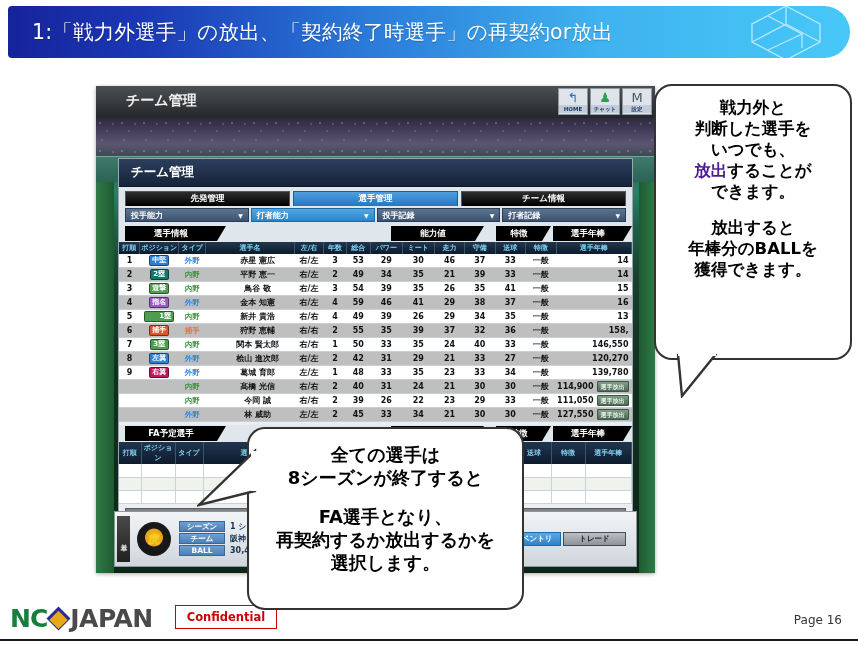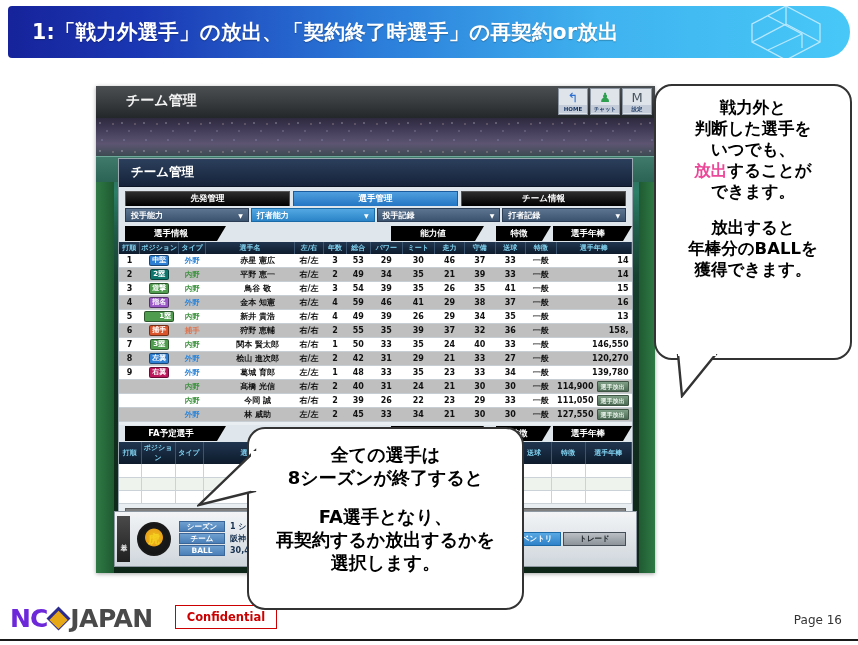--- a/index.html
+++ b/index.html
@@ -15,21 +15,21 @@
   
   .title-banner {
     position:absolute; left:8px; top:6px; width:842px; height:52px;
     background: linear-gradient(to right, #16239a 0%, #1b38b4 16%, #2a79d8 42%, #3fb2ef 70%, #47c8f7 100%);
     border-radius: 4px 26px 26px 4px;
     overflow:hidden;
   }
   .title-banner .deco { position:absolute; right:6px; top:-4px; width:116px; height:60px; opacity:.95; }
   .title-text {
     position:absolute; left:24px; top:50%; transform:translateY(-50%);
-    color:#ffffff; font-size:20.5px; font-weight:bold; letter-spacing:.2px;
+    color:#ffffff; font-size:20.5px; font-weight:normal; letter-spacing:.2px;
     white-space:nowrap; text-shadow:0 1px 1px rgba(0,0,0,.25);
   }
 
   
   .game-shot {
     position:absolute; left:96px; top:86px; width:559px; height:487px;
     background:#0d1b16; overflow:hidden;
     box-shadow: 0 1px 4px rgba(0,0,0,.35);
   }
   .game-topbar {
@@ -197,32 +197,32 @@
   .navbtn.on { background:linear-gradient(to bottom,#58a9e4,#2f82c8); border-color:#1d6aa9; }
   .navbtn.grey { background:linear-gradient(to bottom,#b9bfc4,#8d949a); color:#20262b; }
 
   
   .bubble {
     position:absolute; background:#ffffff; border:2.2px solid #333333;
     border-radius:18px; text-align:center; font-weight:bold; color:#000000;
     line-height:1.28; z-index:30;
   }
   .bubble .ln { display:block; }
-  .bubble .hi { color:#ec4899; }
+  .bubble .hi { color:#4c1d95; }
   #bubble-right { left:654px; top:84px; width:198px; height:276px; font-size:16.5px; padding:11px 6px 16px 6px; }
   #bubble-right .tail {
     position:absolute; left:20px; bottom:-40px; width:56px; height:44px; overflow:hidden;
   }
   #bubble-bottom { left:247px; top:427px; width:277px; height:183px; font-size:18px; padding:14px 8px 0 8px; }
   #bubble-bottom .tail { position:absolute; left:-52px; top:18px; width:60px; height:60px; overflow:hidden; }
 
   
   .footer-rule { position:absolute; left:0; bottom:4px; width:858px; height:2px; background:#1a1a1a; }
   .logo-wrap { position:absolute; left:10px; bottom:12px; display:flex; align-items:center; }
-  .logo-nc { font-size:25px; font-weight:bold; color:#6d28d9; letter-spacing:-1px; font-family:"DejaVu Sans", sans-serif; }
+  .logo-nc { font-size:25px; font-weight:bold; color:#15803d; letter-spacing:-1px; font-family:"DejaVu Sans", sans-serif; }
   .logo-diamond { width:17px; height:17px; background:#2b2b8f; transform:rotate(45deg); margin:0 3px;
                   position:relative; }
   .logo-diamond::after { content:""; position:absolute; left:3px; top:3px; width:13px; height:13px;
                          background:#e6a817; }
   .logo-japan { font-size:25px; font-weight:bold; color:#4a4a4a; letter-spacing:-.5px; }
   .confidential {
     position:absolute; left:175px; bottom:16px; width:102px; height:24px;
     border:1.6px solid #cc0000; color:#cc0000; font-size:11.5px; font-weight:bold;
     display:flex; align-items:center; justify-content:center; background:#fff;
   }

